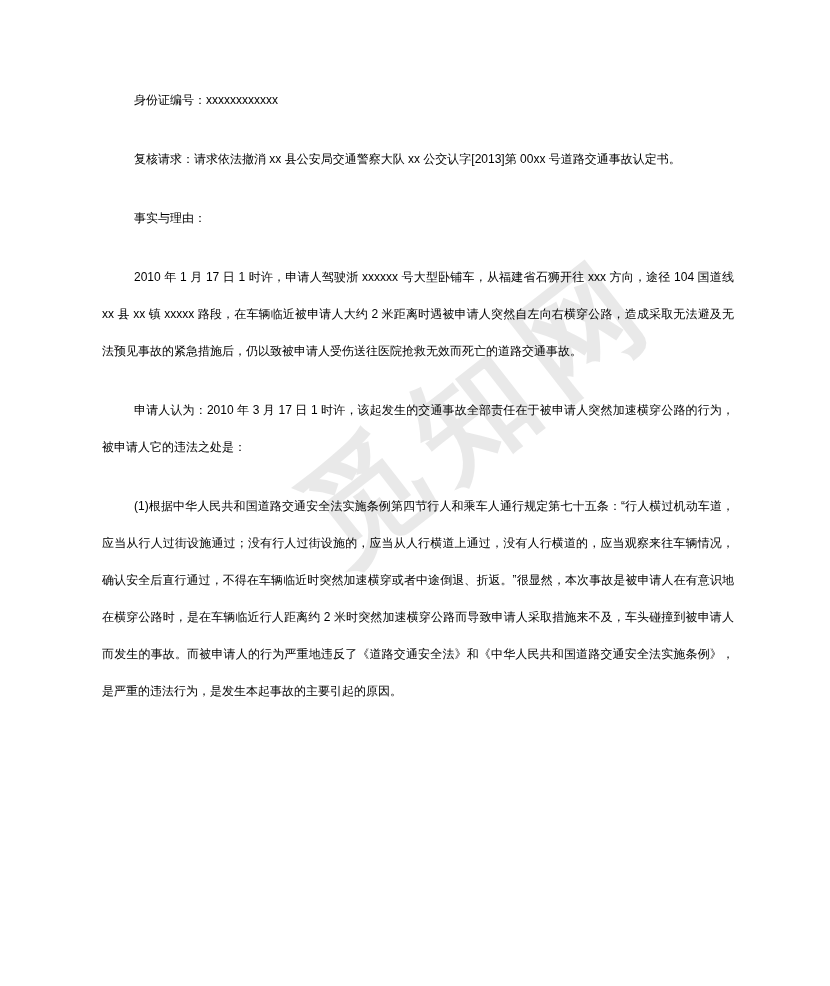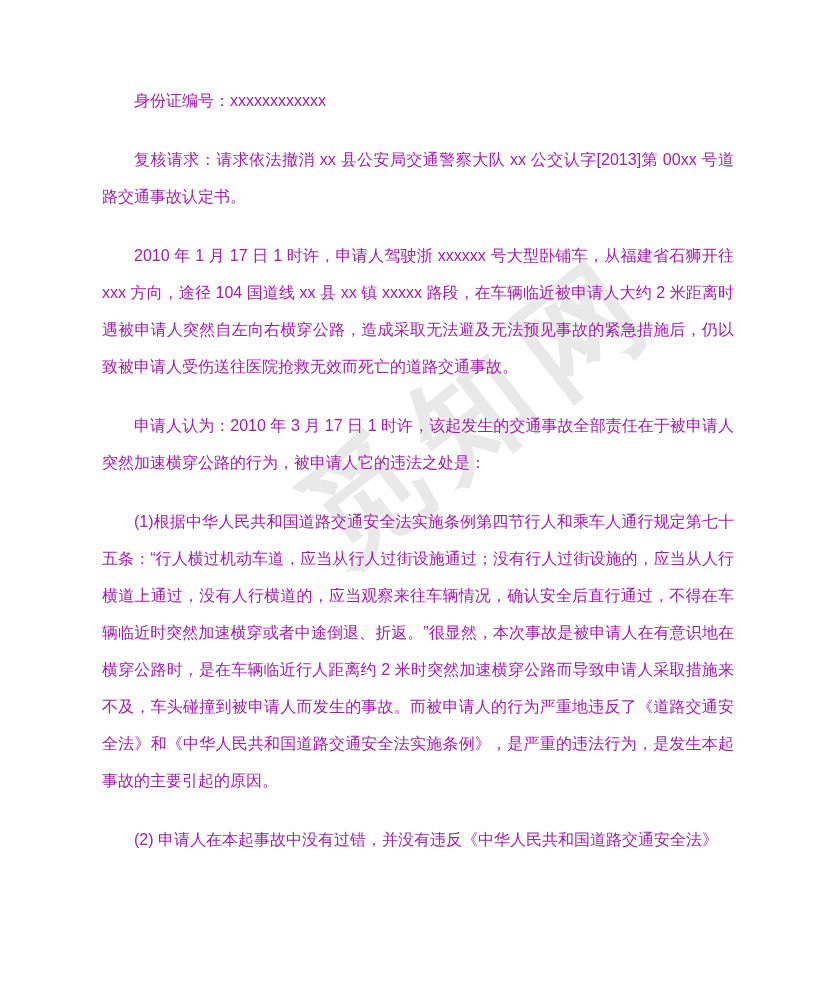--- a/index.html
+++ b/index.html
@@ -29,38 +29,38 @@
     color: rgba(120, 120, 120, 0.16);
     white-space: nowrap;
     pointer-events: none;
     user-select: none;
   }
   .content {
     position: absolute;
     left: 102px;
     top: 82px;
     width: 632px;
-    color: #a21caf;
-    font-size: 16px;
+    color: #000000;
+    font-size: 12px;
     line-height: 37px;
     text-align: justify;
   }
   .content p {
     text-indent: 32px;
     margin-bottom: 22px;
     word-break: break-word;
   }
 </style>
 </head>
 <body>
 
 <div class="page">
   <div class="watermark">觅知网</div>
 
   <div class="content">
     <p>身份证编号：xxxxxxxxxxxx</p>
     <p>复核请求：请求依法撤消 xx 县公安局交通警察大队 xx 公交认字[2013]第 00xx 号道路交通事故认定书。</p>
+    <p>事实与理由：</p>
     <p>2010 年 1 月 17 日 1 时许，申请人驾驶浙 xxxxxx 号大型卧铺车，从福建省石狮开往 xxx 方向，途径 104 国道线 xx 县 xx 镇 xxxxx 路段，在车辆临近被申请人大约 2 米距离时遇被申请人突然自左向右横穿公路，造成采取无法避及无法预见事故的紧急措施后，仍以致被申请人受伤送往医院抢救无效而死亡的道路交通事故。</p>
     <p>申请人认为：2010 年 3 月 17 日 1 时许，该起发生的交通事故全部责任在于被申请人突然加速横穿公路的行为，被申请人它的违法之处是：</p>
     <p>(1)根据中华人民共和国道路交通安全法实施条例第四节行人和乘车人通行规定第七十五条：“行人横过机动车道，应当从行人过街设施通过；没有行人过街设施的，应当从人行横道上通过，没有人行横道的，应当观察来往车辆情况，确认安全后直行通过，不得在车辆临近时突然加速横穿或者中途倒退、折返。”很显然，本次事故是被申请人在有意识地在横穿公路时，是在车辆临近行人距离约 2 米时突然加速横穿公路而导致申请人采取措施来不及，车头碰撞到被申请人而发生的事故。而被申请人的行为严重地违反了《道路交通安全法》和《中华人民共和国道路交通安全法实施条例》，是严重的违法行为，是发生本起事故的主要引起的原因。</p>
-    <p>(2) 申请人在本起事故中没有过错，并没有违反《中华人民共和国道路交通安全法》</p>
   </div>
 </div>
 
 </body></html>

